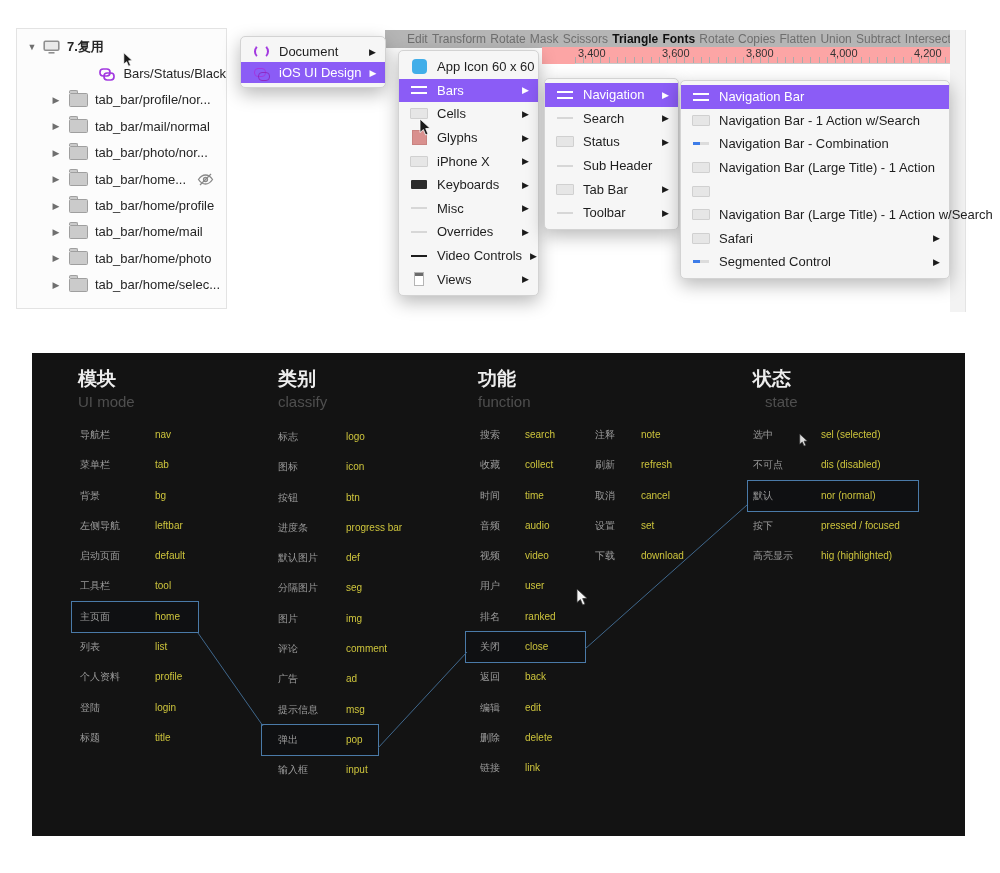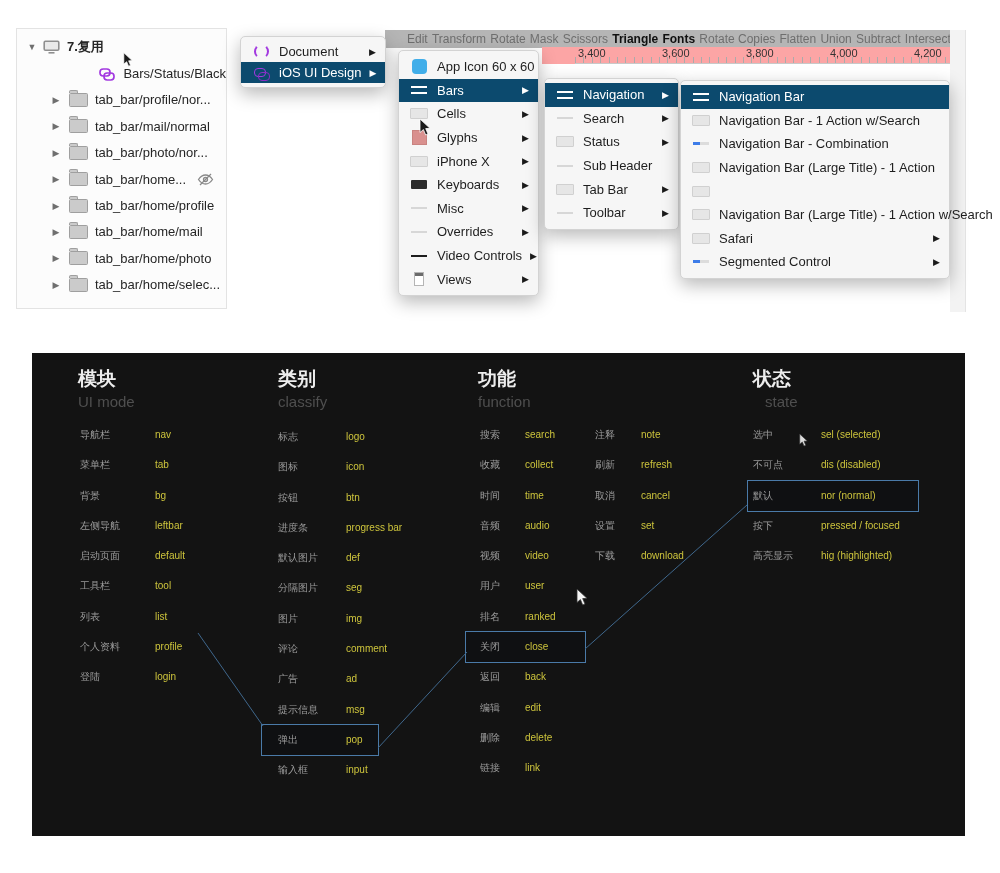--- a/index.html
+++ b/index.html
@@ -38,21 +38,21 @@
 
   
   .menu{position:absolute;background:#f6f6f6;border:1px solid #d3d3d3;border-radius:5px;
         box-shadow:0 6px 18px rgba(0,0,0,.28);padding:4px 0;box-sizing:border-box;}
   .lvl1{left:240px;top:36px;width:146px;}
   .lvl2{left:398px;top:50px;width:141px;}
   .lvl3{left:544px;top:78px;width:135px;}
   .lvl4{left:680px;top:80px;width:270px;}
   .mitem{display:flex;align-items:center;height:23.6px;padding:0 9px 0 11px;font-size:13px;color:#1e1e1e;white-space:nowrap;}
   .lvl1 .mitem{height:21px;}
-  .mitem.selected{background:#0c4a6e;color:#fff;}
+  .mitem.selected{background:#8b5cf6;color:#fff;}
   .mitem.selected .marrow{color:#fff;}
   .mlabel{overflow:visible;}
   .marrow{margin-left:auto;font-size:9px;color:#1a1a1a;padding-left:8px;}
   .mic{width:18px;height:16px;margin-right:9px;display:flex;align-items:center;justify-content:center;flex:none;position:relative;}
   .ic-appicon::before{content:"";width:15px;height:15px;background:#41aee9;border-radius:4px;}
   .ic-bars-white::before{content:"";width:16px;height:8px;border-top:2.5px solid #fff;border-bottom:2.5px solid #fff;box-sizing:border-box;}
   .ic-lightcells::before{content:"";width:16px;height:9px;background:#e6e6e6;border:1px solid #d0d0d0;border-radius:1px;}
   .ic-lightline::before{content:"";width:16px;height:0;border-top:2px solid #d7d7d7;}
   .ic-darkline::before{content:"";width:16px;height:0;border-top:2px solid #1d1d1d;}
   .ic-glyphs::before{content:"";width:13px;height:13px;background:#d9908e;border:1px solid #c98380;}
@@ -406,31 +406,39 @@
         <span class="en">leftbar</span>
     </div>
       <div class="trow">
       <span class="cn">启动页面</span>
         <span class="en">default</span>
     </div>
       <div class="trow">
       <span class="cn">工具栏</span>
         <span class="en">tool</span>
     </div>
+      <div class="trow boxed">
+      <span class="cn">主页面</span>
+        <span class="en">home</span>
+    </div>
       <div class="trow">
       <span class="cn">列表</span>
         <span class="en">list</span>
     </div>
       <div class="trow">
       <span class="cn">个人资料</span>
         <span class="en">profile</span>
     </div>
       <div class="trow">
       <span class="cn">登陆</span>
         <span class="en">login</span>
+    </div>
+      <div class="trow">
+      <span class="cn">标题</span>
+        <span class="en">title</span>
     </div>
     </div>
   <div class="col c2">
 
   <div class="trow">
       <span class="cn">标志</span>
         <span class="en">logo</span>
     </div>
       <div class="trow">
       <span class="cn">图标</span>

